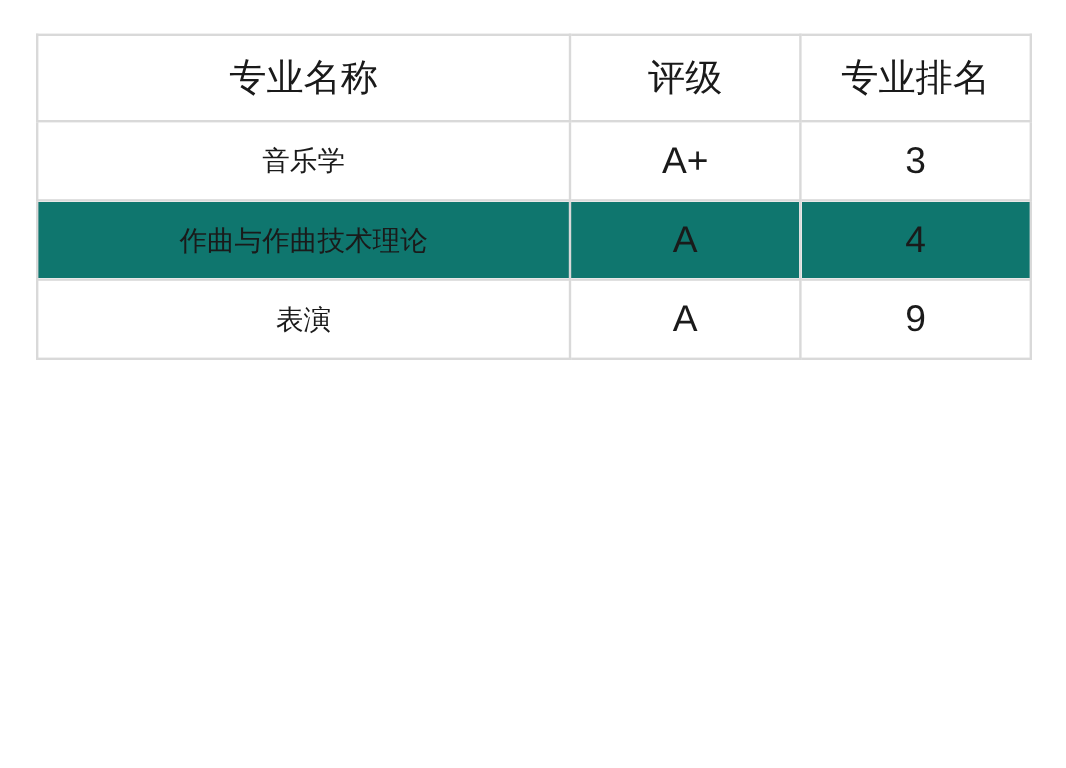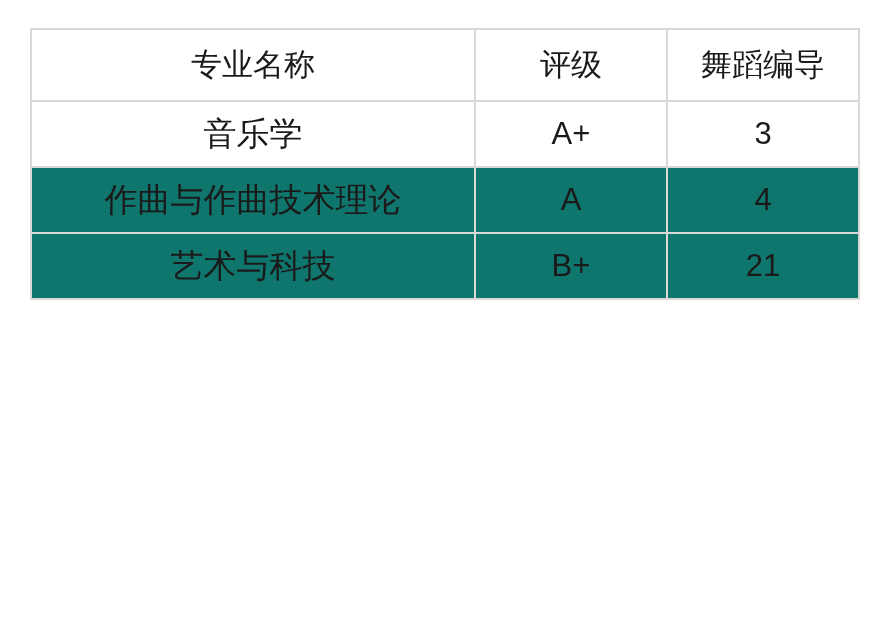--- a/index.html
+++ b/index.html
@@ -42,21 +42,21 @@
     white-space: nowrap;
     overflow: hidden;
   }
   table.major-table thead th {
     font-size: 31px;
     background: #ffffff;
     height: 70px;
     line-height: 70px;
   }
   table.major-table tbody td {
-    font-size: 33px;
+    font-size: 23px;
   }
   table.major-table tbody td.grade,
   table.major-table tbody td.rank {
     font-size: 31px;
   }
   table.major-table tbody tr.alt td {
     background: #0f766e;
   }
   table.major-table tbody tr.plain td {
     background: #ffffff;
@@ -69,34 +69,34 @@
   <table class="major-table">
     <colgroup>
       <col class="c-name">
       <col class="c-grade">
       <col class="c-rank">
     </colgroup>
     <thead>
       <tr>
         <th>专业名称</th>
         <th>评级</th>
-        <th>舞蹈编导</th>
+        <th>专业排名</th>
       </tr>
     </thead>
     <tbody>
       <tr class="plain">
         <td class="major">音乐学</td>
         <td class="grade">A+</td>
         <td class="rank">3</td>
       </tr>
       <tr class="alt">
         <td class="major">作曲与作曲技术理论</td>
         <td class="grade">A</td>
         <td class="rank">4</td>
       </tr>
-      <tr class="alt">
-        <td class="major">艺术与科技</td>
-        <td class="grade">B+</td>
-        <td class="rank">21</td>
+      <tr class="plain">
+        <td class="major">表演</td>
+        <td class="grade">A</td>
+        <td class="rank">9</td>
       </tr>
     </tbody>
   </table>
 </div>
 
 </body></html>

